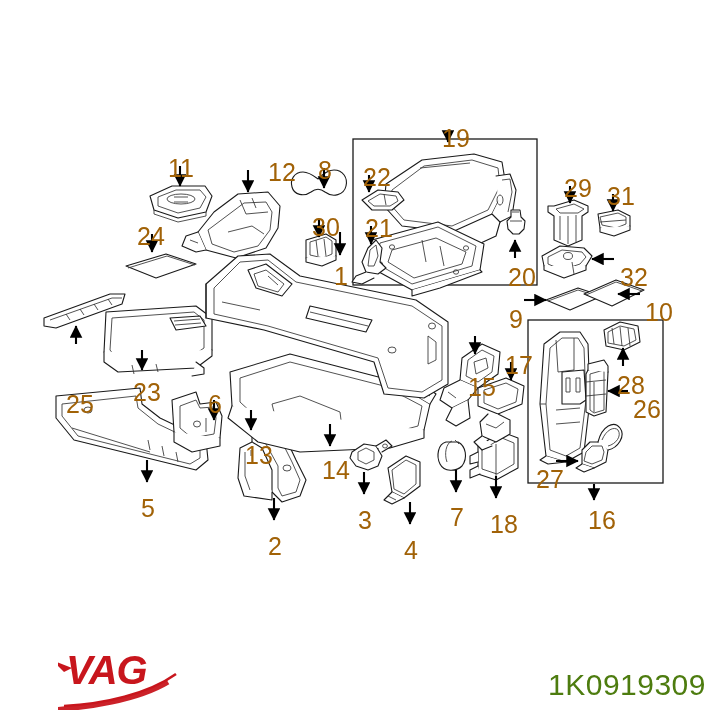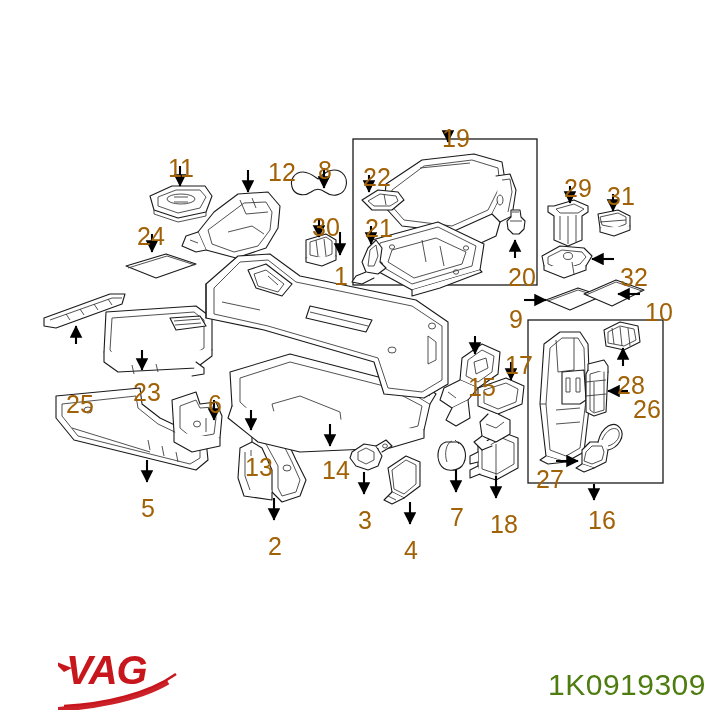--- a/index.html
+++ b/index.html
@@ -372,21 +372,21 @@
       <div class="lbl" title="small-clamp-bracket" style="left: 358px; top: 508px;">3</div>
       <div class="lbl" title="wedge-support-block" style="left: 404px; top: 538px;">4</div>
       <div class="lbl" title="side-trim-panel" style="left: 141px; top: 496px;">5</div>
       <div class="lbl" title="reinforcement-block" style="left: 208px; top: 392px;">6</div>
       <div class="lbl" title="oval-grommet" style="left: 450px; top: 505px;">7</div>
       <div class="lbl" title="cup-holder-insert-seal" style="left: 318px; top: 158px;">8</div>
       <div class="lbl" title="mat-pad-small" style="left: 509px; top: 307px;">9</div>
       <div class="lbl" title="mat-pad-large" style="left: 645px; top: 300px;">10</div>
       <div class="lbl" title="shift-boot-bezel" style="left: 168px; top: 156px;">11</div>
       <div class="lbl" title="console-upper-frame" style="left: 250px; top: 160px; margin-left: 18px;">12</div>
-      <div class="lbl" title="retaining-clip" style="left: 245px; top: 443px; margin-top: 12px;">13</div>
+      <div class="lbl" title="retaining-clip" style="left: 245px; top: 443px;">13</div>
       <div class="lbl" title="console-lower-tray" style="left: 322px; top: 458px;">14</div>
       <div class="lbl" title="air-duct-outlet" style="left: 468px; top: 327px; margin-top: 48px;">15</div>
       <div class="lbl" title="rear-console-panel-group" style="left: 588px; top: 508px;">16</div>
       <div class="lbl" title="duct-adapter" style="left: 505px; top: 353px;">17</div>
       <div class="lbl" title="connector-housing" style="left: 490px; top: 512px;">18</div>
       <div class="lbl" title="armrest-lid-group" style="left: 442px; top: 126px;">19</div>
       <div class="lbl" title="damper-pin" style="left: 508px; top: 265px;">20</div>
       <div class="lbl" title="hinge-bracket" style="left: 365px; top: 216px; text-align: right;">21</div>
       <div class="lbl" title="latch-catch" style="left: 363px; top: 165px;">22</div>
       <div class="lbl" title="storage-bin" style="left: 133px; top: 380px;">23</div>

